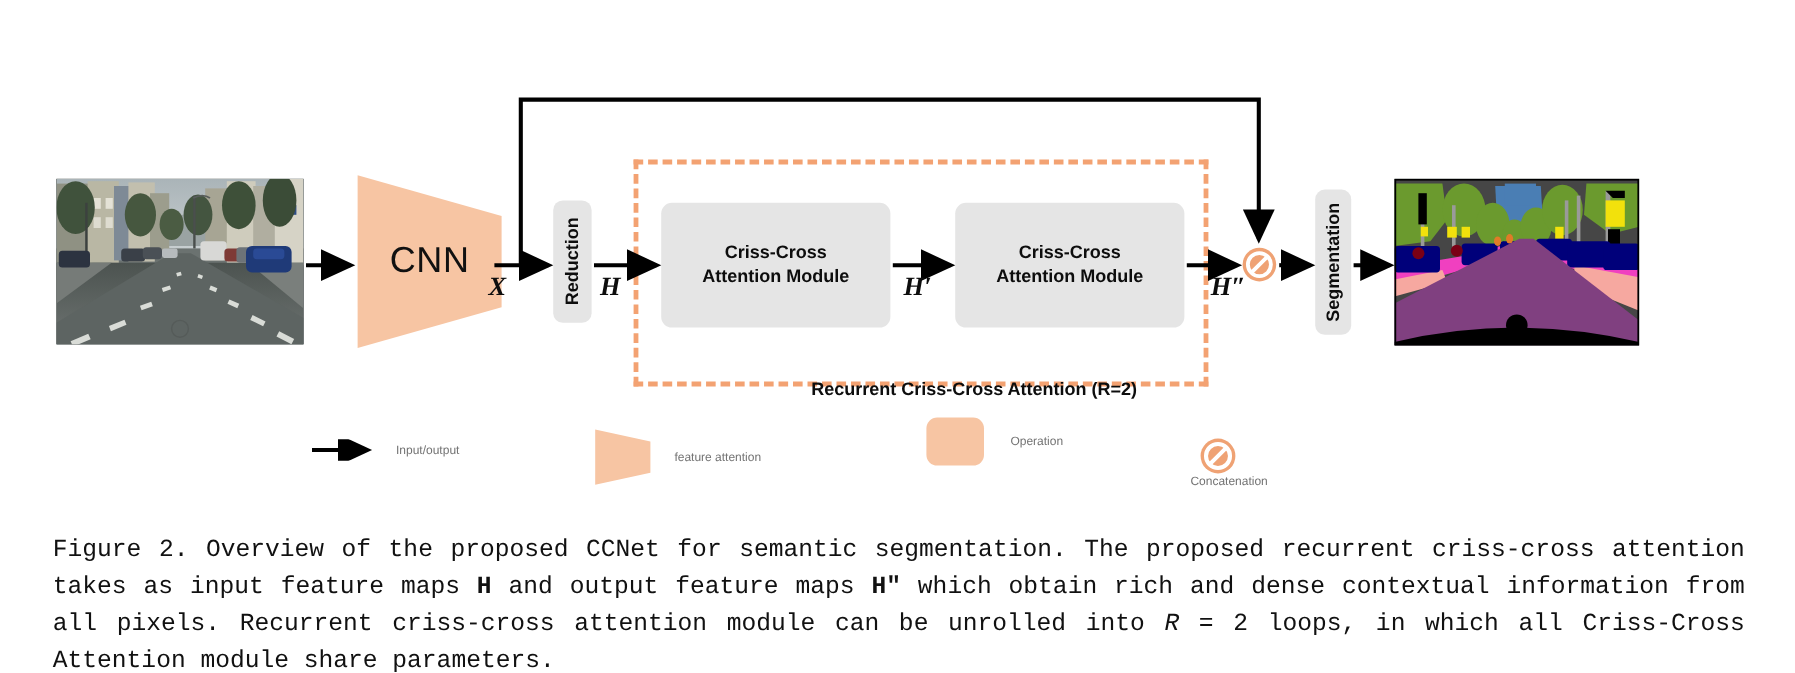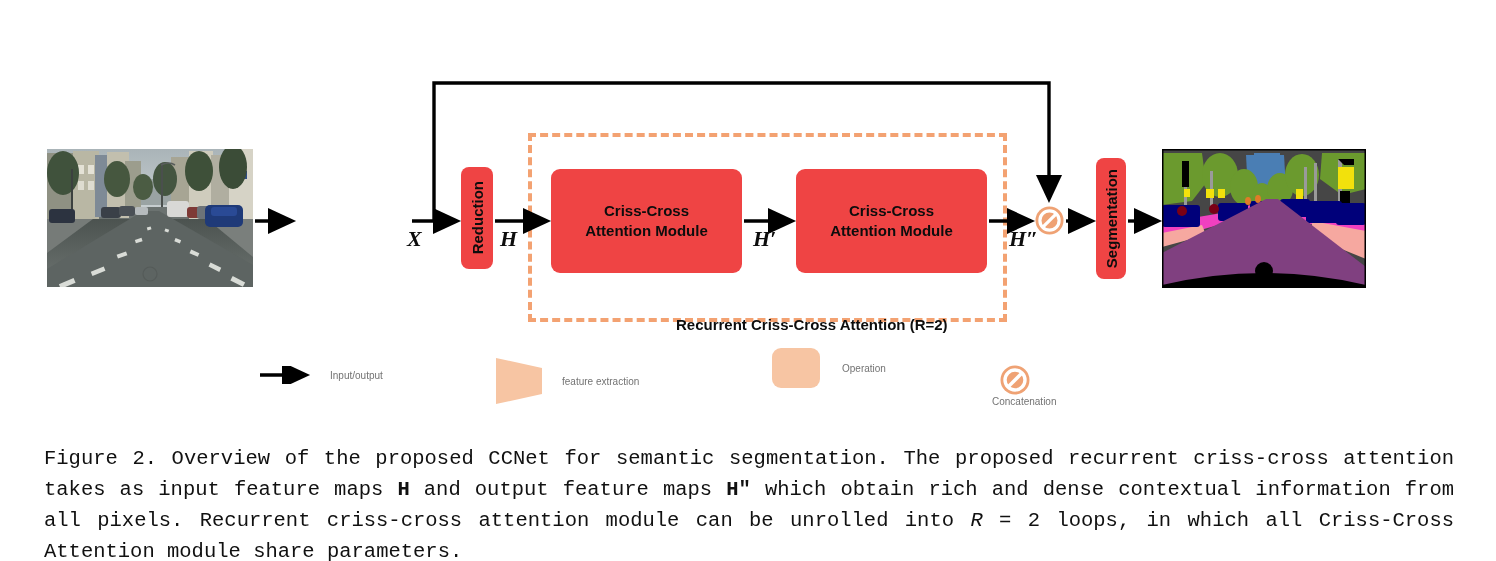--- a/index.html
+++ b/index.html
@@ -41,21 +41,21 @@
     font-size: 30px;
     font-weight: 400;
     color: #111;
     font-family: "Liberation Sans", sans-serif;
     letter-spacing: .5px;
   }
 
   
   .opbox {
     position: absolute;
-    background: #ef4444;
+    background: #e5e5e5;
     border-radius: 9px;
     display: flex;
     align-items: center;
     justify-content: center;
     box-sizing: border-box;
   }
   .opbox.tall { border-radius: 8px; }
   .opbox-text {
     font-size: 15px;
     font-weight: bold;
@@ -232,20 +232,26 @@
         <rect x="128" y="90" width="6" height="3.5" transform="rotate(22 131 91)"></rect>
         <rect x="143" y="102" width="9" height="4" transform="rotate(24 147 104)"></rect>
         <rect x="162" y="116" width="12" height="4.5" transform="rotate(26 168 118)"></rect>
         <rect x="184" y="130" width="14" height="5" transform="rotate(27 191 132)"></rect>
       </g>
 
       <ellipse cx="103" cy="125" rx="7" ry="7" fill="none" stroke="#555b59" stroke-width="1.2"></ellipse>
     </svg>
   </div>
 
+  <div class="trap-wrap" style="left:296px; top:144px; width:124px; height:148px;">
+    <svg viewBox="0 0 124 148" preserveAspectRatio="none">
+      <polygon points="2,2 122,36 122,112 2,146" fill="#F7C5A3"></polygon>
+    </svg>
+    <div class="trap-label">CNN</div>
+  </div>
 
   <div class="opbox tall" style="left:461px; top:167px; width:32px; height:102px;">
     <span class="vert-text">Reduction</span>
   </div>
 
   <div class="dashed-box" style="left:528px; top:133px; width:479px; height:189px;"></div>
   <div class="dashed-caption" style="left:676px; top:288px;margin-top:28px;">Recurrent Criss-Cross Attention (R=2)</div>
 
   <div class="opbox" style="left:551px; top:169px; width:191px; height:104px;">
     <span class="opbox-text">
@@ -374,21 +380,21 @@
       </defs>
       <line x1="2" y1="9" x2="48" y2="9" stroke="#000000" stroke-width="3.4" marker-end="url(#ah2)"></line>
     </svg>
     <span class="legend-text" style="margin-left:14px;">Input/output</span>
   </div>
 
   <div class="legend-item" style="left:494px; top:356px;">
     <svg width="50" height="50" viewBox="0 0 50 50">
       <polygon points="2,2 48,12 48,38 2,48" fill="#F7C5A3"></polygon>
     </svg>
-    <span class="legend-text" style="margin-left:18px;">feature extraction</span>
+    <span class="legend-text" style="margin-left:18px;">feature attention</span>
   </div>
 
   <div class="legend-item" style="left:772px; top:348px;">
     <span class="legend-swatch-box"></span>
     <span class="legend-text" style="margin-left:22px;">Operation</span>
   </div>
 
   <div class="legend-item" style="left:974px; top:364px;flex-direction:column;">
     <svg width="32" height="32" viewBox="0 0 32 32">
       <circle cx="16" cy="16" r="14.5" fill="#EFA274"></circle>

